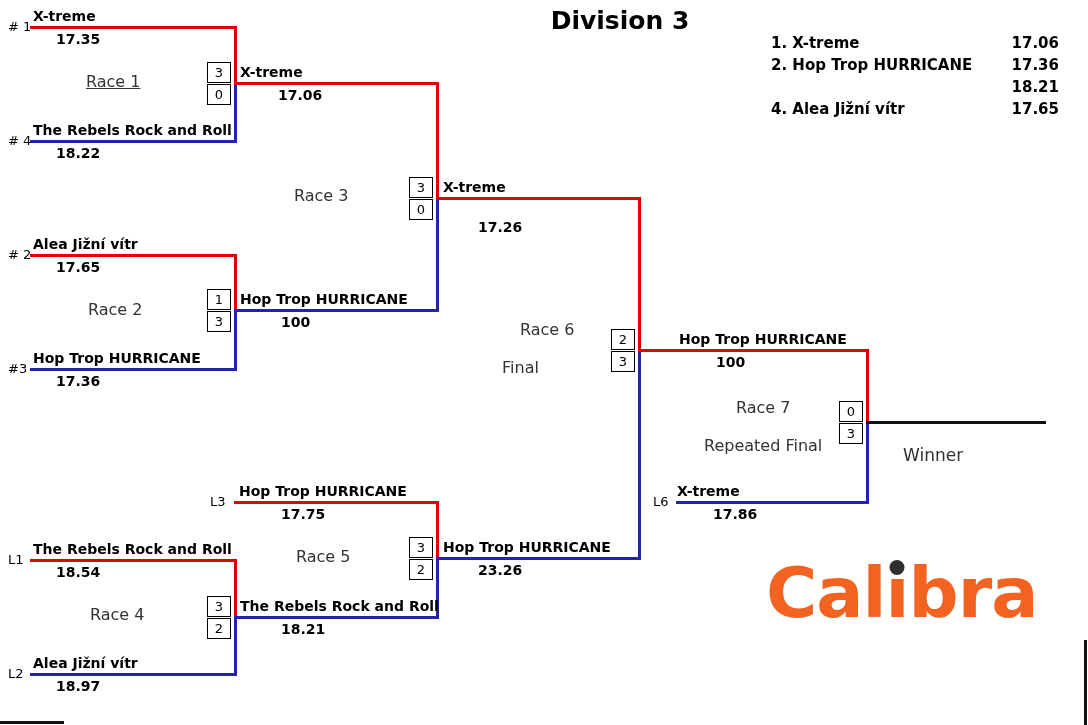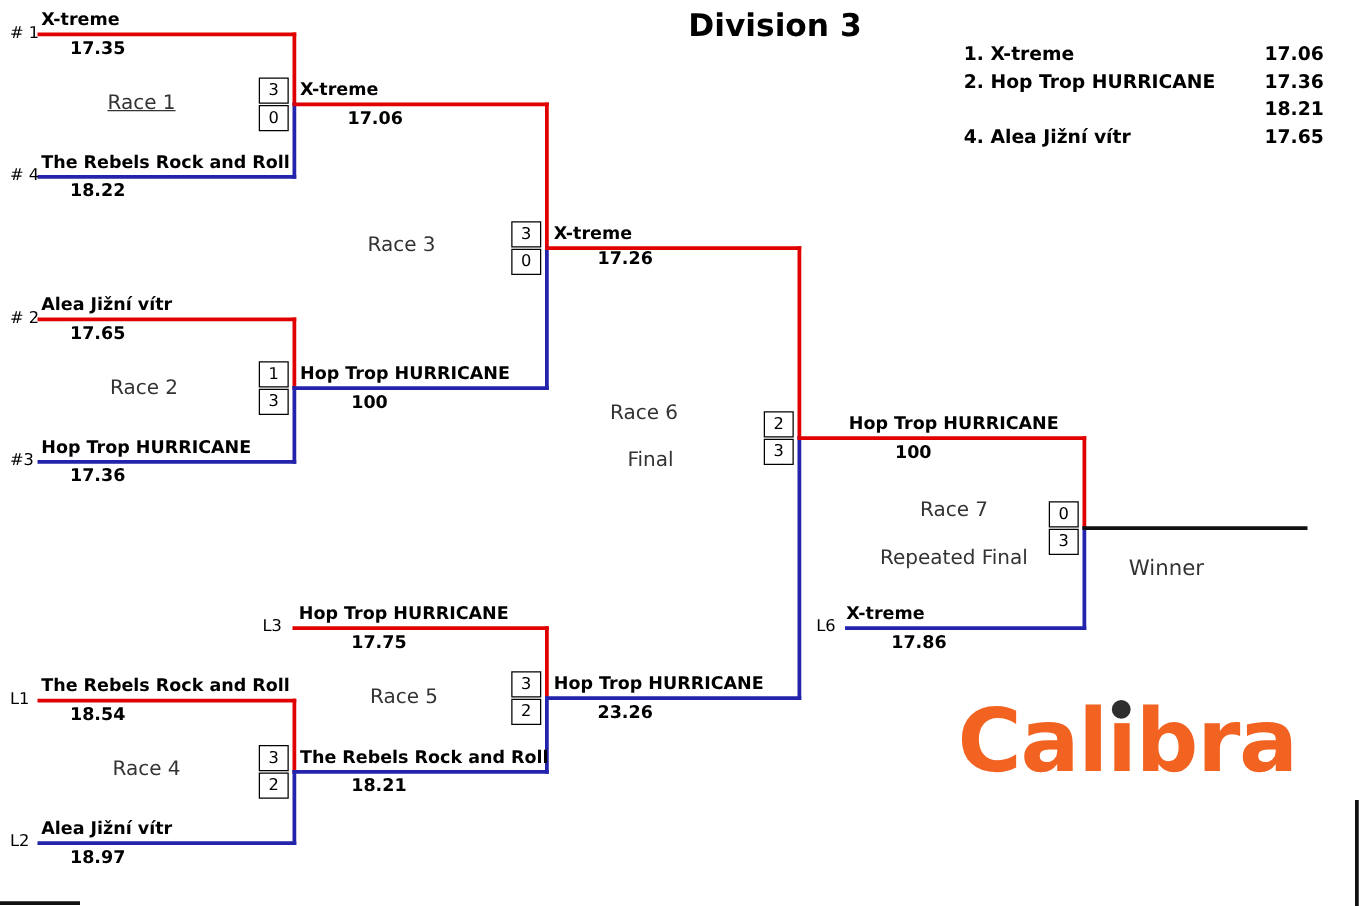--- a/index.html
+++ b/index.html
@@ -114,21 +114,21 @@
   <div class="sbox" style="left:611px;top:329px;">2</div>
   <div class="sbox" style="left:611px;top:351px;">3</div>
   <div class="sbox" style="left:839px;top:401px;">0</div>
   <div class="sbox" style="left:839px;top:423px;">3</div>
 
   <div class="rlabel" style="left:86px;top:72px;text-decoration:underline;">Race 1</div>
   <div class="rlabel" style="left:88px;top:300px;">Race 2</div>
   <div class="rlabel" style="left:294px;top:186px;">Race 3</div>
   <div class="rlabel" style="left:90px;top:605px;">Race 4</div>
   <div class="rlabel" style="left:296px;top:547px;">Race 5</div>
-  <div class="rlabel" style="left:488px;top:320px;">Race 6</div>
+  <div class="rlabel" style="left:520px;top:320px;">Race 6</div>
   <div class="rlabel" style="left:502px;top:358px;">Final</div>
   <div class="rlabel" style="left:736px;top:398px;">Race 7</div>
   <div class="rlabel" style="left:704px;top:436px;">Repeated Final</div>
   <div class="winlabel" style="left:903px;top:445px;">Winner</div>
 
   <div class="seed" style="left:8px;top:19px;"># 1</div>
   <div class="tname" style="left:33px;top:8px;">X-treme</div>
   <div class="ttime" style="left:56px;top:31px;">17.35</div>
 
   <div class="seed" style="left:8px;top:133px;"># 4</div>
@@ -143,21 +143,21 @@
   <div class="ttime" style="left:56px;top:259px;">17.65</div>
 
   <div class="seed" style="left:8px;top:361px;">#3</div>
   <div class="tname" style="left:33px;top:350px;">Hop Trop HURRICANE</div>
   <div class="ttime" style="left:56px;top:373px;">17.36</div>
 
   <div class="tname" style="left:240px;top:291px;">Hop Trop HURRICANE</div>
   <div class="ttime" style="left:281px;top:314px;">100</div>
 
   <div class="tname" style="left:443px;top:179px;">X-treme</div>
-  <div class="ttime" style="left:478px;top:199px;">17.26</div>
+  <div class="ttime" style="left:478px;top:219px;">17.26</div>
 
   <div class="seed" style="left:210px;top:494px;">L3</div>
   <div class="tname" style="left:239px;top:483px;">Hop Trop HURRICANE</div>
   <div class="ttime" style="left:281px;top:506px;">17.75</div>
 
   <div class="seed" style="left:8px;top:552px;">L1</div>
   <div class="tname" style="left:33px;top:541px;">The Rebels Rock and Roll</div>
   <div class="ttime" style="left:56px;top:564px;">18.54</div>
 
   <div class="seed" style="left:8px;top:666px;">L2</div>

